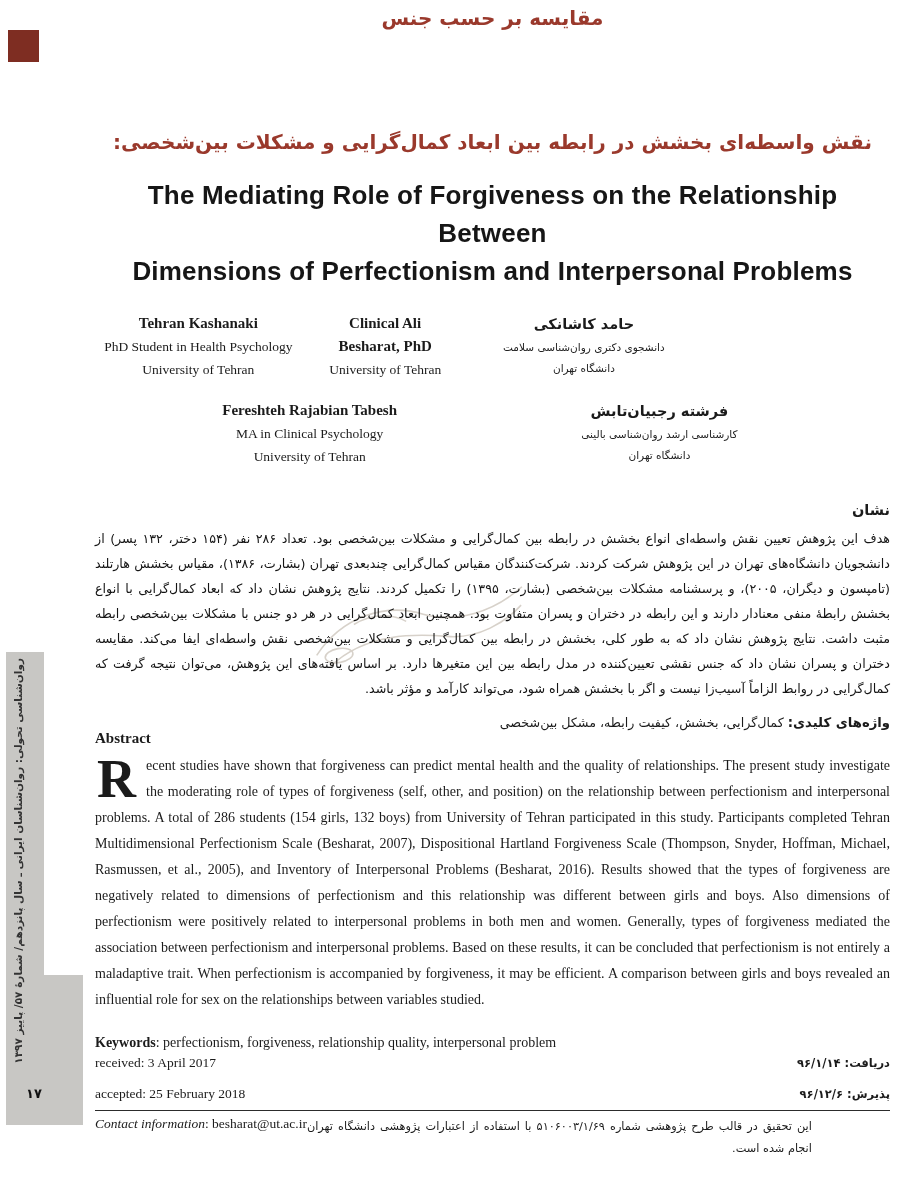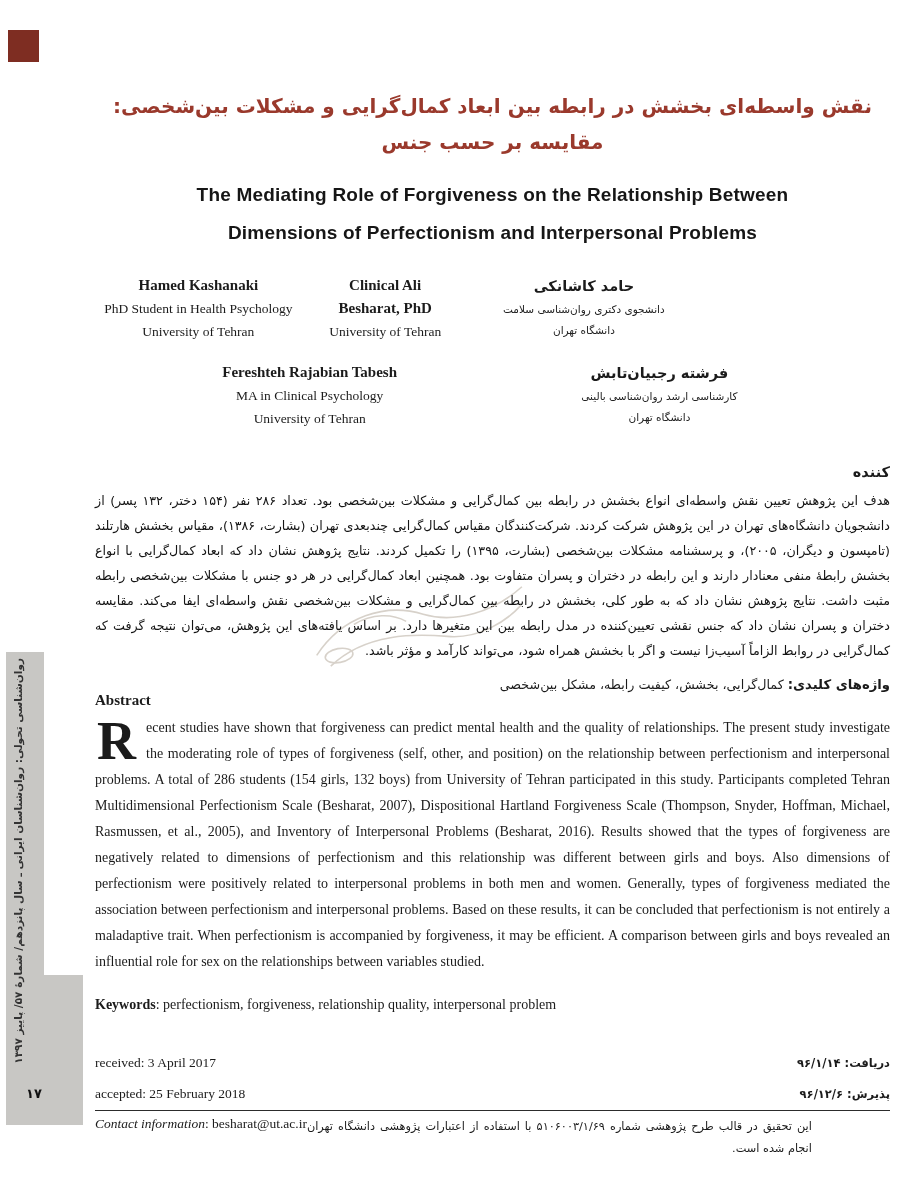--- a/index.html
+++ b/index.html
@@ -24,21 +24,21 @@
   }
   
   .content{position:absolute;left:95px;top:0;width:795px;z-index:2;}
   .title-fa{
     text-align:center;font-family:"DejaVu Sans",sans-serif;font-weight:bold;
     font-size:20px;line-height:36px;color:#9a392c;direction:rtl;
   }
   .title-fa.first{margin-top:88px;}
   .title-en{
     text-align:center;font-family:"Liberation Sans",sans-serif;font-weight:bold;
-    font-size:19px;line-height:38px;color:#161616;letter-spacing:.2px;
+    font-size:26px;line-height:38px;color:#161616;letter-spacing:.2px;
   }
   .title-en.first{margin-top:16px;}
   .authors-row1{display:flex;margin-top:22px;}
   .authors-row1 .col{text-align:center;}
   .c1{width:26%;} .c2{width:21%;} .c3{width:24%;} .c4{width:29%;}
   .authors-row2{display:flex;margin-top:18px;}
   .r2c1{width:54%;text-align:center;} .r2c2{width:34%;text-align:center;}
   .author-name-en{font-weight:bold;font-size:15px;line-height:23px;}
   .author-aff-en{font-size:13.5px;line-height:23px;}
   .author-name-fa{font-family:"DejaVu Sans",sans-serif;font-weight:bold;font-size:14.5px;line-height:25px;direction:rtl;}
@@ -92,29 +92,29 @@
   <g fill="none" stroke="#b7ad9f" stroke-width="1.6" transform="rotate(-10 125 50)">
     <path d="M18 62 C 50 28, 95 22, 130 40 C 160 55, 200 50, 232 30"></path>
     <path d="M30 75 C 70 48, 120 58, 150 66 C 180 74, 210 62, 228 48"></path>
     <path d="M60 38 C 80 30, 100 34, 112 44"></path>
     <ellipse cx="40" cy="66" rx="14" ry="7"></ellipse>
   </g>
 </svg>
 
 <div class="content">
 
+  <div class="title-fa">مقایسه بر حسب جنس</div>
   <div class="title-fa first">نقش واسطه‌ای بخشش در رابطه بین ابعاد کمال‌گرایی و مشکلات بین‌شخصی:</div>
-  <div class="title-fa">مقایسه بر حسب جنس</div>
 
   <div class="title-en first">The Mediating Role of Forgiveness on the Relationship Between</div>
   <div class="title-en">Dimensions of Perfectionism and Interpersonal Problems</div>
 
   <div class="authors-row1">
     <div class="col c1">
-      <div class="author-name-en">Hamed Kashanaki</div>
+      <div class="author-name-en">Tehran Kashanaki</div>
       <div class="author-aff-en">PhD Student in Health Psychology</div>
       <div class="author-aff-en">University of Tehran</div>
     </div>
     <div class="col c2">
       <div class="author-name-en">Clinical Ali</div>
       <div class="author-name-en">Besharat, PhD</div>
       <div class="author-aff-en">University of Tehran</div>
     </div>
     <div class="col c4">
       <div class="author-name-fa">حامد کاشانکی</div>
@@ -129,21 +129,21 @@
       <div class="author-aff-en">MA in Clinical Psychology</div>
       <div class="author-aff-en">University of Tehran</div>
     </div>
     <div class="r2c2">
       <div class="author-name-fa">فرشته رجبیان‌تابش</div>
       <div class="author-aff-fa">کارشناسی ارشد روان‌شناسی بالینی</div>
       <div class="author-aff-fa">دانشگاه تهران</div>
     </div>
   </div>
 
-  <div class="abstract-fa-heading">کننده</div>
+  <div class="abstract-fa-heading">نشان</div>
   <p class="abstract-fa-text">هدف این پژوهش تعیین نقش واسطه‌ای انواع بخشش در رابطه بین کمال‌گرایی و مشکلات بین‌شخصی بود. تعداد ۲۸۶ نفر (۱۵۴ دختر، ۱۳۲ پسر) از دانشجویان دانشگاه‌های تهران در این پژوهش شرکت کردند. شرکت‌کنندگان مقیاس کمال‌گرایی چندبعدی تهران (بشارت، ۱۳۸۶)، مقیاس بخشش هارتلند (تامپسون و دیگران، ۲۰۰۵)، و پرسشنامه مشکلات بین‌شخصی (بشارت، ۱۳۹۵) را تکمیل کردند. نتایج پژوهش نشان داد که ابعاد کمال‌گرایی با انواع بخشش رابطهٔ منفی معنادار دارند و این رابطه در دختران و پسران متفاوت بود. همچنین ابعاد کمال‌گرایی در هر دو جنس با مشکلات بین‌شخصی رابطه مثبت داشت. نتایج پژوهش نشان داد که به طور کلی، بخشش در رابطه بین کمال‌گرایی و مشکلات بین‌شخصی نقش واسطه‌ای ایفا می‌کند. مقایسه دختران و پسران نشان داد که جنس نقشی تعیین‌کننده در مدل رابطه بین این متغیرها دارد. بر اساس یافته‌های این پژوهش، می‌توان نتیجه گرفت که کمال‌گرایی در روابط الزاماً آسیب‌زا نیست و اگر با بخشش همراه شود، می‌تواند کارآمد و مؤثر باشد.</p>
 
   <div class="keywords-fa"><span class="label">واژه‌های کلیدی:</span><span> کمال‌گرایی، بخشش، کیفیت رابطه، مشکل بین‌شخصی</span></div>
 
   <div class="abstract-en-heading">Abstract</div>
   <p class="abstract-en-text"><span class="dropcap">R</span><span>ecent studies have shown that forgiveness can predict mental health and the quality of relationships. The present study investigate the moderating role of types of forgiveness (self, other, and position) on the relationship between perfectionism and interpersonal problems. A total of 286 students (154 girls, 132 boys) from University of Tehran participated in this study. Participants completed Tehran Multidimensional Perfectionism Scale (Besharat, 2007), Dispositional Hartland Forgiveness Scale (Thompson, Snyder, Hoffman, Michael, Rasmussen, et al., 2005), and Inventory of Interpersonal Problems (Besharat, 2016). Results showed that the types of forgiveness are negatively related to dimensions of perfectionism and this relationship was different between girls and boys. Also dimensions of perfectionism were positively related to interpersonal problems in both men and women. Generally, types of forgiveness mediated the association between perfectionism and interpersonal problems. Based on these results, it can be concluded that perfectionism is not entirely a maladaptive trait. When perfectionism is accompanied by forgiveness, it may be efficient. A comparison between girls and boys revealed an influential role for sex on the relationships between variables studied.</span></p>
 
   <div class="keywords-en"><span class="label">Keywords</span><span>: perfectionism, forgiveness, relationship quality, interpersonal problem</span></div>
 
 </div>

